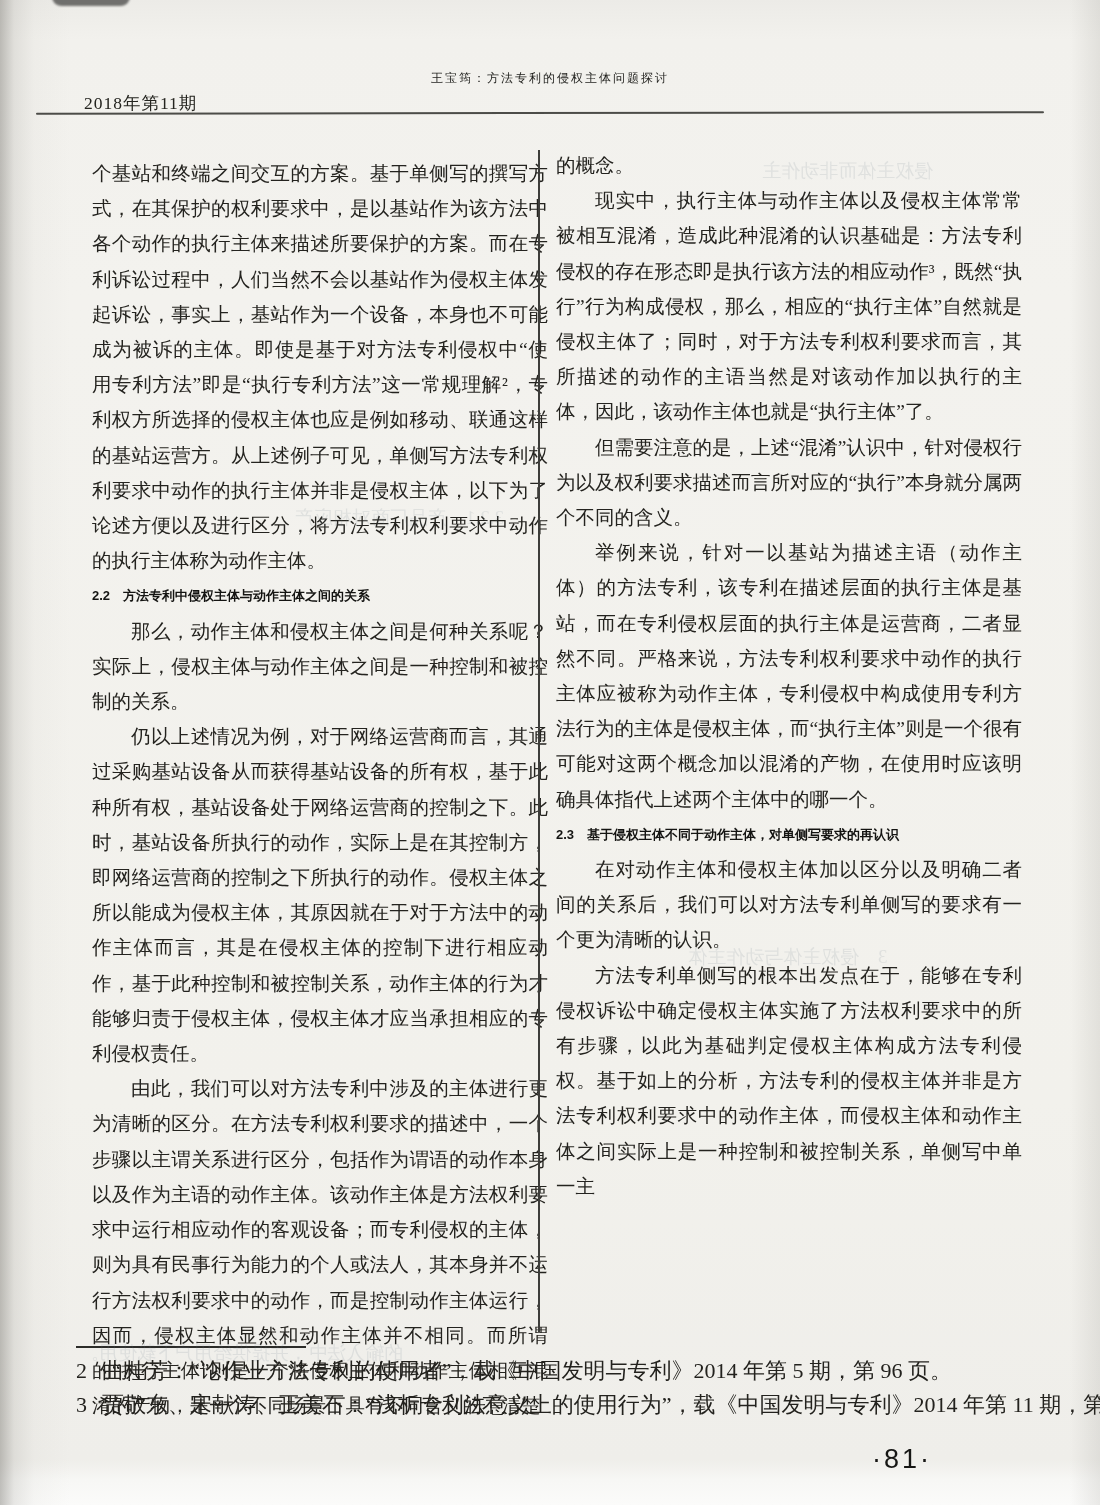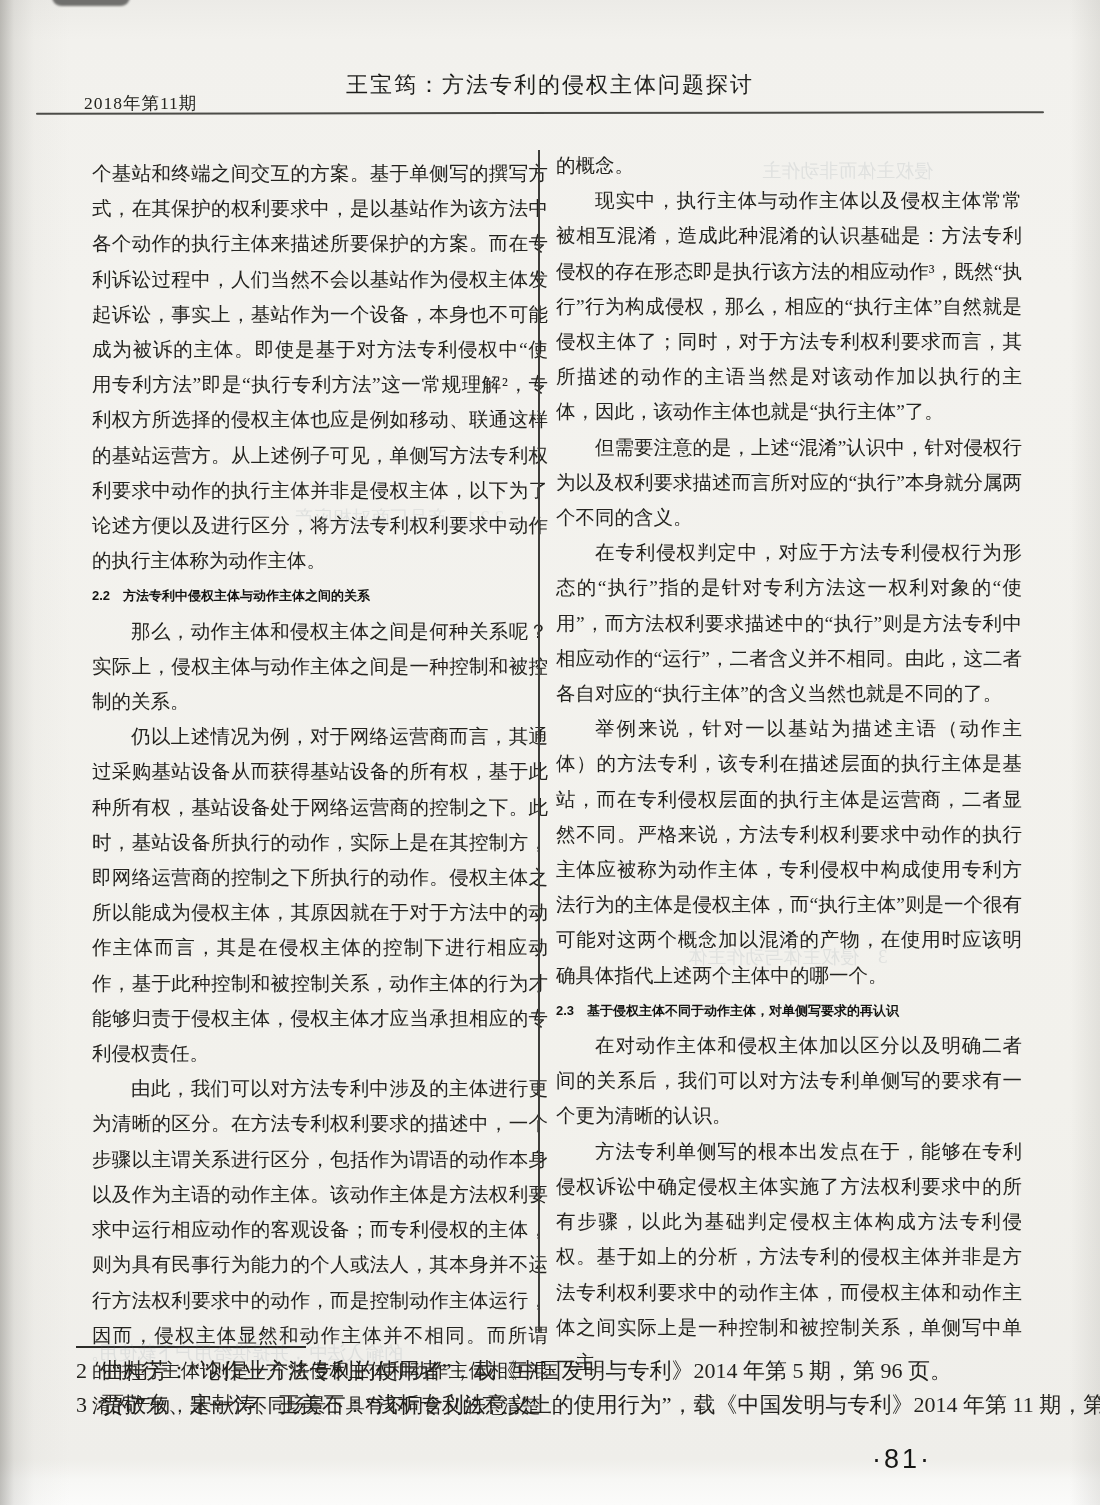--- a/index.html
+++ b/index.html
@@ -29,21 +29,21 @@
     position:absolute;left:52px;top:-3px;width:78px;height:9px;
     background:#3c3c3a;border-radius:0 0 10px 10px;opacity:.7;filter:blur(1.2px);
   }
   
   .hdr-issue{
     position:absolute;left:84px;top:72px;
     font-size:17.5px;color:#24241f;letter-spacing:1px;white-space:nowrap;margin-top:19px;
   }
   .hdr-title{
     position:absolute;left:0;width:1100px;top:70px;text-align:center;
-    font-size:22px;color:#1d1d1a;letter-spacing:2px;white-space:nowrap;
+    font-size:12px;color:#1d1d1a;letter-spacing:2px;white-space:nowrap;
   }
   .hdr-rule{
     position:absolute;left:36px;top:112px;width:1008px;height:2px;
     background:#4c4c48;border-radius:1px;transform:rotate(-0.08deg);
   }
   
   .col{
     position:absolute;top:148px;
     font-size:19.5px;line-height:35.2px;color:#24231f;
     text-align:justify;text-justify:inter-ideograph;
@@ -102,21 +102,20 @@
       <div class="heading">2.2　方法专利中侵权主体与动作主体之间的关系</div>
       <div class="para indent">那么，动作主体和侵权主体之间是何种关系呢？实际上，侵权主体与动作主体之间是一种控制和被控制的关系。</div>
       <div class="para indent">仍以上述情况为例，对于网络运营商而言，其通过采购基站设备从而获得基站设备的所有权，基于此种所有权，基站设备处于网络运营商的控制之下。此时，基站设备所执行的动作，实际上是在其控制方，即网络运营商的控制之下所执行的动作。侵权主体之所以能成为侵权主体，其原因就在于对于方法中的动作主体而言，其是在侵权主体的控制下进行相应动作，基于此种控制和被控制关系，动作主体的行为才能够归责于侵权主体，侵权主体才应当承担相应的专利侵权责任。</div>
       <div class="para indent">由此，我们可以对方法专利中涉及的主体进行更为清晰的区分。在方法专利权利要求的描述中，一个步骤以主谓关系进行区分，包括作为谓语的动作本身以及作为主语的动作主体。该动作主体是方法权利要求中运行相应动作的客观设备；而专利侵权的主体，则为具有民事行为能力的个人或法人，其本身并不运行方法权利要求中的动作，而是控制动作主体运行，因而，侵权主体显然和动作主体并不相同。而所谓的“执行主体”则是一个将侵权主体和动作主体相互混淆的产物，是一个不同场景下具有不同含义的不清楚</div>
     </div>
   <div id="col-divider"></div>
   <div id="col-right" class="col">
       <div class="para">的概念。</div>
       <div class="para indent">现实中，执行主体与动作主体以及侵权主体常常被相互混淆，造成此种混淆的认识基础是：方法专利侵权的存在形态即是执行该方法的相应动作³，既然“执行”行为构成侵权，那么，相应的“执行主体”自然就是侵权主体了；同时，对于方法专利权利要求而言，其所描述的动作的主语当然是对该动作加以执行的主体，因此，该动作主体也就是“执行主体”了。</div>
       <div class="para indent">但需要注意的是，上述“混淆”认识中，针对侵权行为以及权利要求描述而言所对应的“执行”本身就分属两个不同的含义。</div>
-      <div class="para indent">在专利侵权判定中，对应于方法专利侵权行为形态的“执行”指的是针对专利方法这一权利对象的“使用”，而方法权利要求描述中的“执行”则是方法专利中相应动作的“运行”，二者含义并不相同。由此，这二者各自对应的“执行主体”的含义当然也就是不同的了。</div>
       <div class="para indent">举例来说，针对一以基站为描述主语（动作主体）的方法专利，该专利在描述层面的执行主体是基站，而在专利侵权层面的执行主体是运营商，二者显然不同。严格来说，方法专利权利要求中动作的执行主体应被称为动作主体，专利侵权中构成使用专利方法行为的主体是侵权主体，而“执行主体”则是一个很有可能对这两个概念加以混淆的产物，在使用时应该明确具体指代上述两个主体中的哪一个。</div>
       <div class="heading">2.3　基于侵权主体不同于动作主体，对单侧写要求的再认识</div>
       <div class="para indent">在对动作主体和侵权主体加以区分以及明确二者间的关系后，我们可以对方法专利单侧写的要求有一个更为清晰的认识。</div>
       <div class="para indent">方法专利单侧写的根本出发点在于，能够在专利侵权诉讼中确定侵权主体实施了方法权利要求中的所有步骤，以此为基础判定侵权主体构成方法专利侵权。基于如上的分析，方法专利的侵权主体并非是方法专利权利要求中的动作主体，而侵权主体和动作主体之间实际上是一种控制和被控制关系，单侧写中单一主</div>
     </div>
 
   <div id="fn-rule"></div>
   <div id="footnotes">
       <div class="footnote"><span class="fn-marker">2</span><span>曲桂芳：“论作业方法专利的使用者”，载《中国发明与专利》2014 年第 5 期，第 96 页。</span></div>
       <div class="footnote"><span class="fn-marker">3</span><span>贾敬东、宋献涛、王美石：“浅析专利法意义上的使用行为”，载《中国发明与专利》2014 年第 11 期，第 68 页。</span></div>

